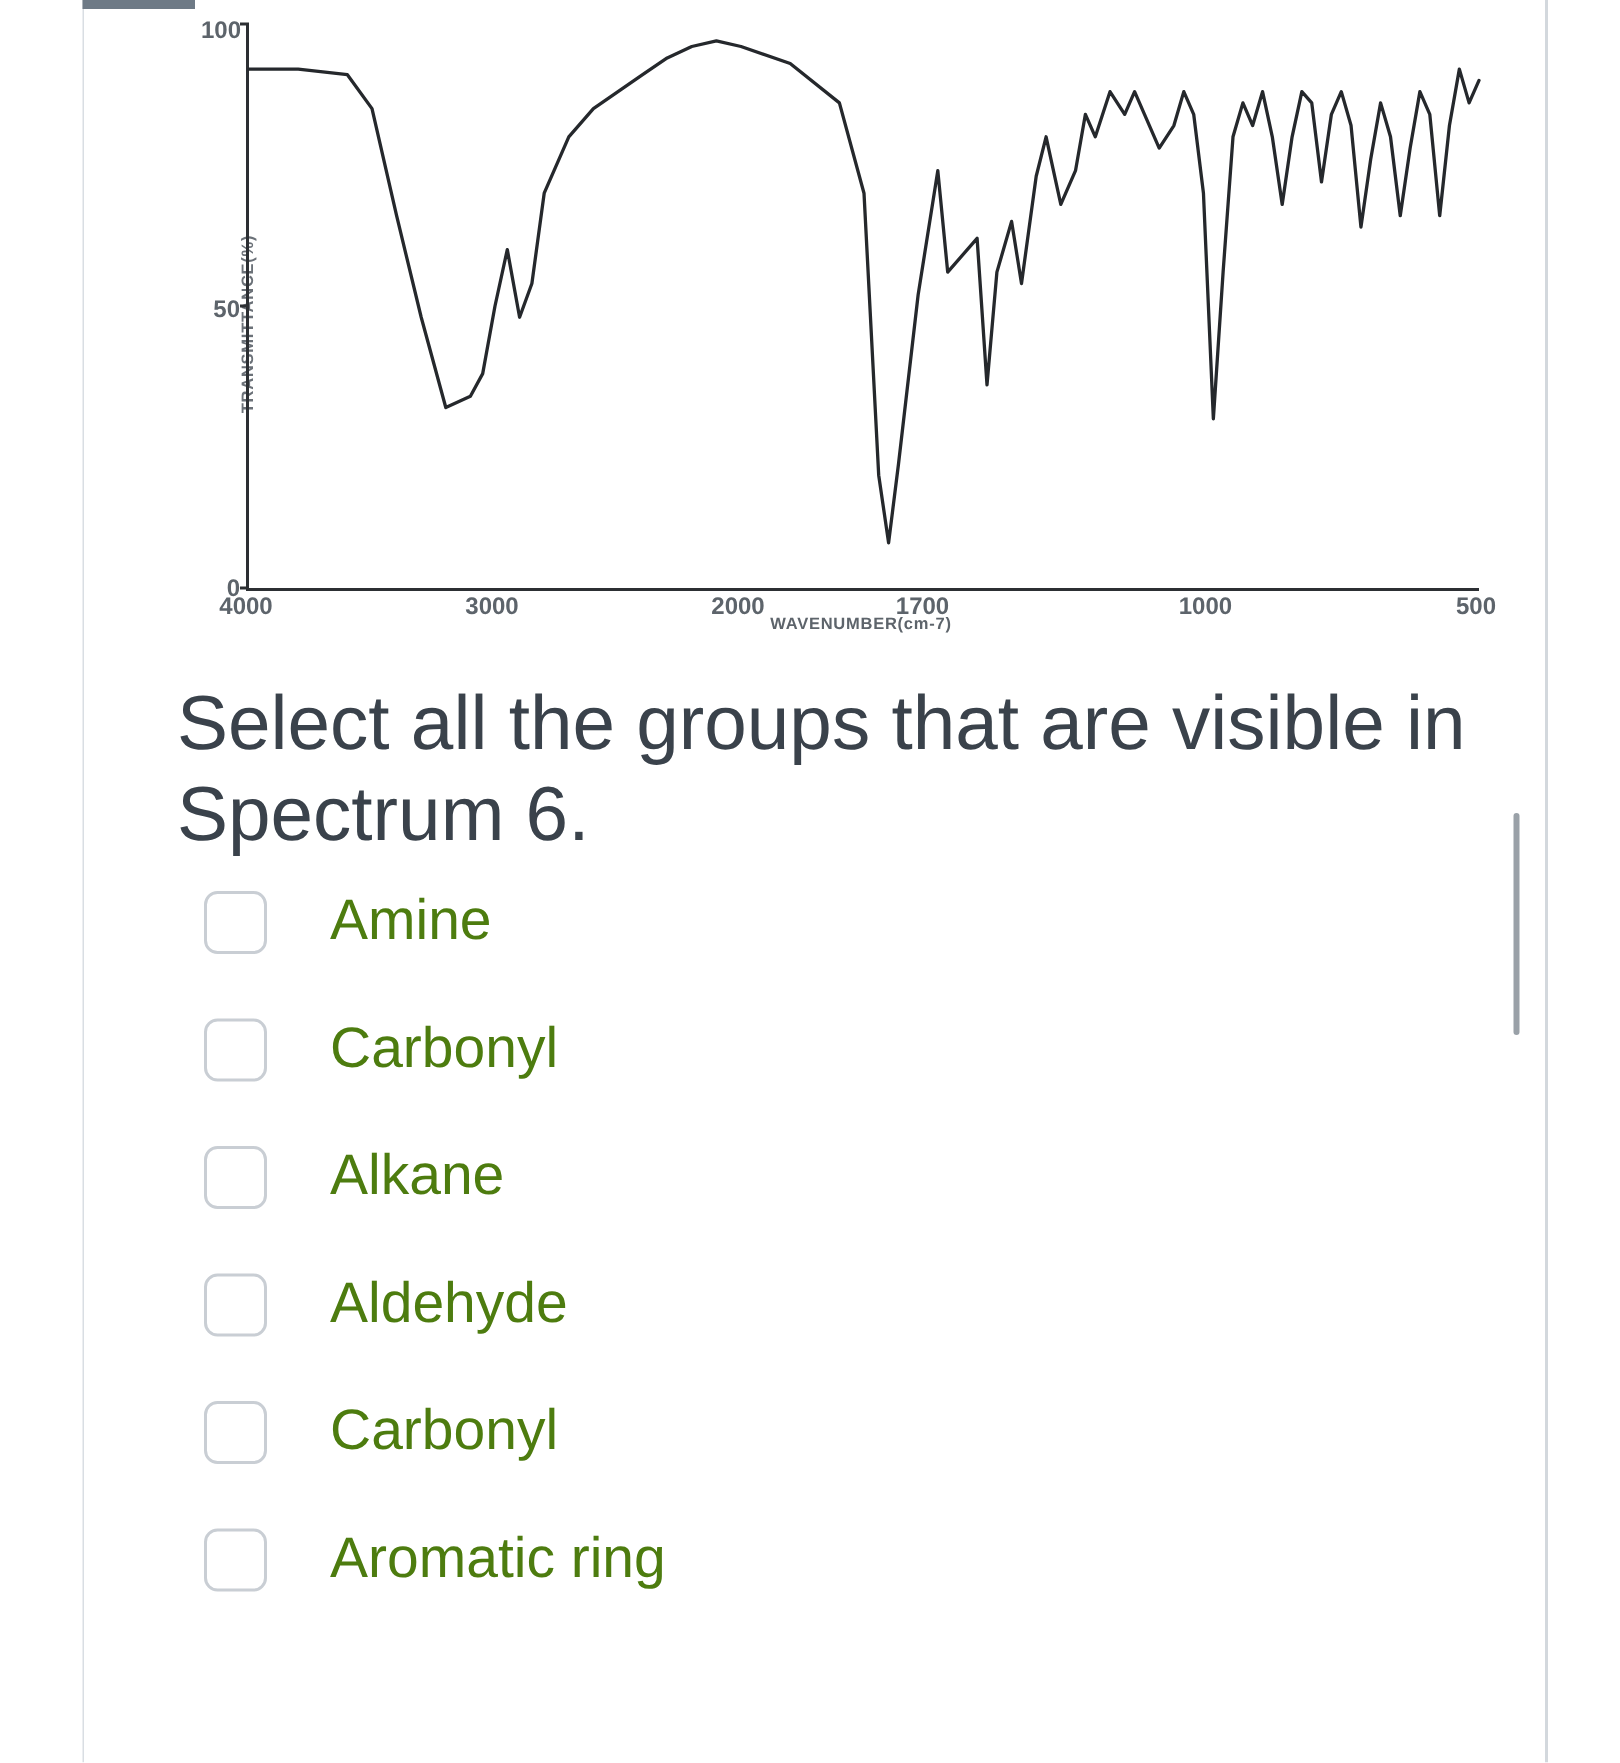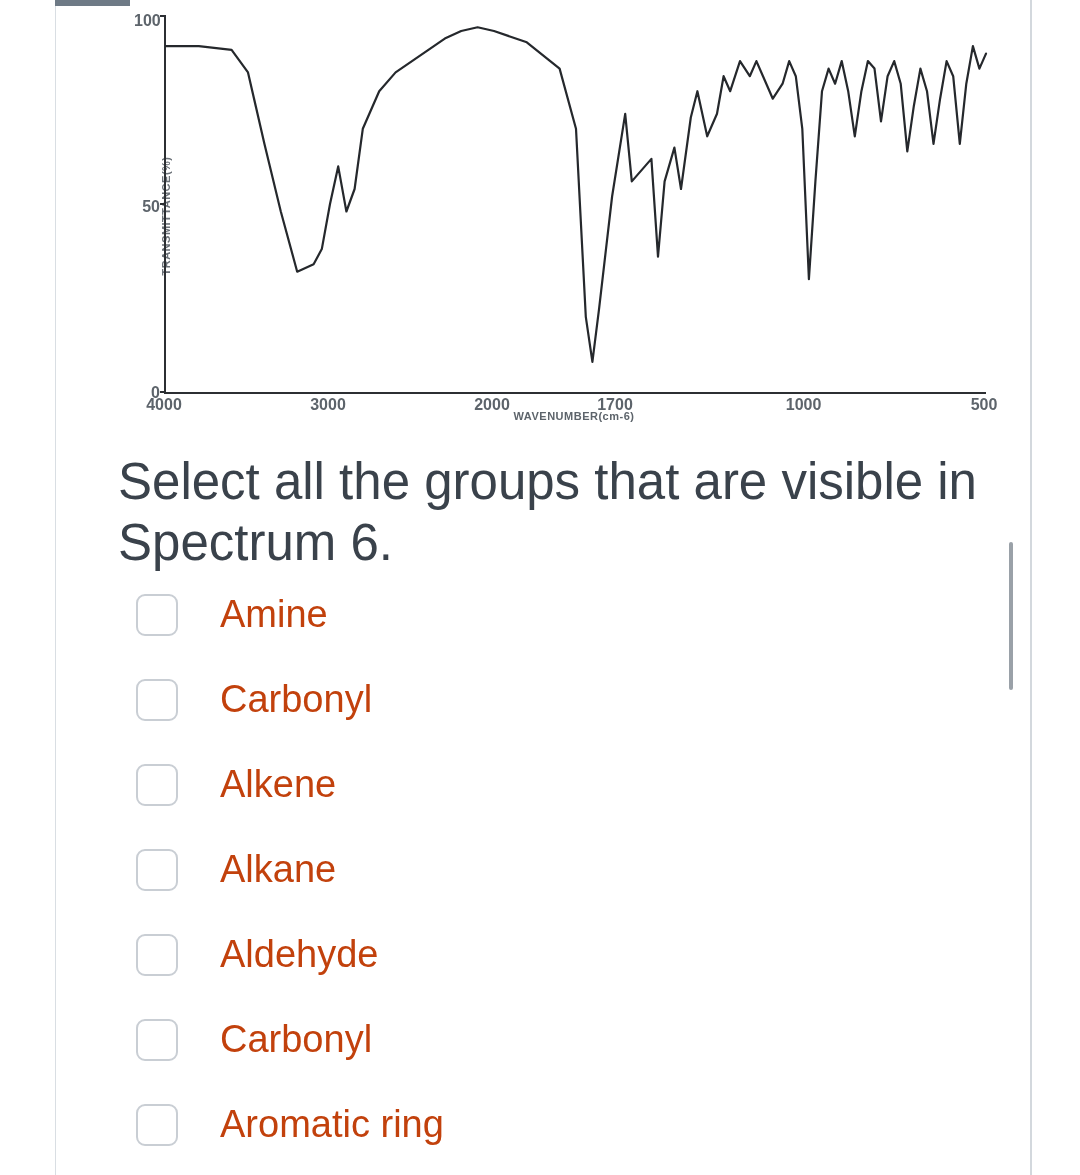--- a/index.html
+++ b/index.html
@@ -126,21 +126,21 @@
     width:42px;
     height:42px;
     border:2px solid #c9ced4;
     border-radius:9px;
     background:#ffffff;
     box-sizing:border-box;
     flex:none;
   }
   .option-label{
     font-size:38px;
-    color:#c2410c;
+    color:#4d7c0f;
   }
 
   
   .scroll-hint{
     position:absolute;
     right:67px;
     top:542px;
     width:4px;
     height:148px;
     background:#9aa1a8;
@@ -186,37 +186,33 @@
       </div>
 
       <div class="xticks">
         <span style="left:0%">4000</span>
         <span style="left:20%">3000</span>
         <span style="left:40%">2000</span>
         <span style="left:55%">1700</span>
         <span style="left:78%">1000</span>
         <span style="left:100%">500</span>
       </div>
-      <div class="xlabel">WAVENUMBER(cm-6)</div>
+      <div class="xlabel">WAVENUMBER(cm-7)</div>
     </div>
 
     <div class="question">Select all the groups that are visible in Spectrum 6.</div>
 
     <div class="options">
       <div class="option-row">
         <div class="checkbox"></div>
         <div class="option-label">Amine</div>
       </div>
       <div class="option-row">
         <div class="checkbox"></div>
         <div class="option-label">Carbonyl</div>
-      </div>
-      <div class="option-row">
-        <div class="checkbox"></div>
-        <div class="option-label">Alkene</div>
       </div>
       <div class="option-row">
         <div class="checkbox"></div>
         <div class="option-label">Alkane</div>
       </div>
       <div class="option-row">
         <div class="checkbox"></div>
         <div class="option-label">Aldehyde</div>
       </div>
       <div class="option-row">

